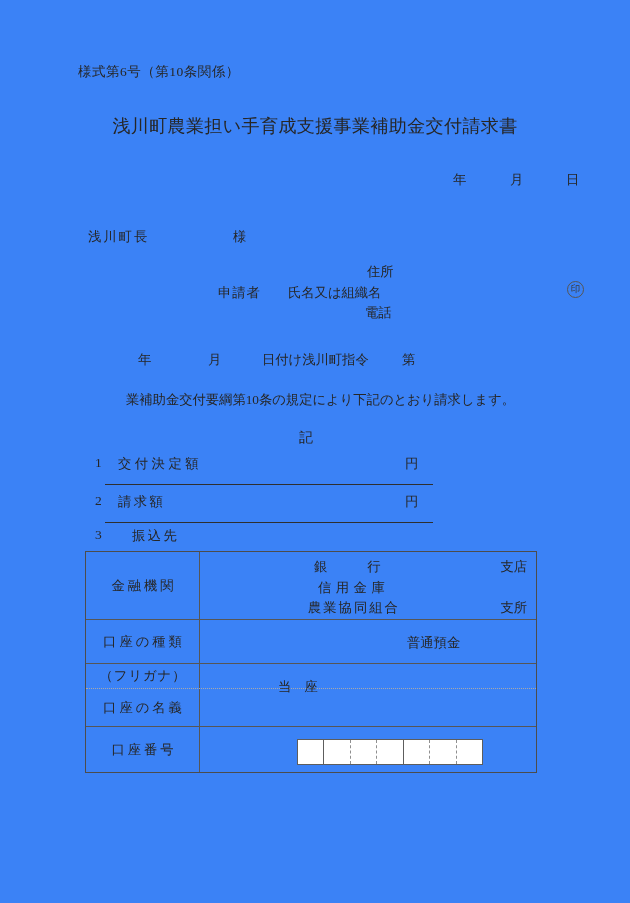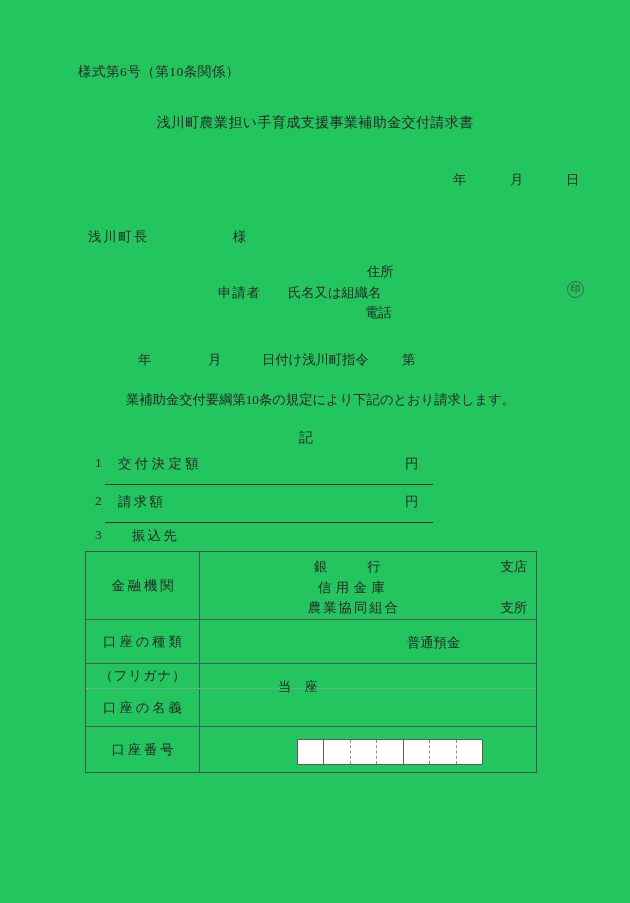--- a/index.html
+++ b/index.html
@@ -1,30 +1,30 @@
 <!DOCTYPE html>
 <html><head>
 <meta charset="utf-8">
 <style>
   * { margin:0; padding:0; box-sizing:border-box; }
   html,body { background:#e8e8e8; }
   .page {
     position:relative;
     width:630px; height:903px;
     margin:0 auto;
-    background:#22c55e;
+    background:#3b82f6;
     color:#262626;
     font-family:"Liberation Serif","DejaVu Serif",serif;
     font-size:13.3px;
     overflow:hidden;
   }
   .abs { position:absolute; white-space:nowrap; }
 
   .form-number { left:78px; top:63px; font-size:13.5px; letter-spacing:0.5px; }
-  .doc-title  { left:0; right:0; top:114px; text-align:center; font-size:14px; letter-spacing:0.4px; }
+  .doc-title  { left:0; right:0; top:114px; text-align:center; font-size:18px; letter-spacing:0.4px; }
 
   .date-year  { left:453px; top:171px; }
   .date-month { left:510px; top:171px; }
   .date-day   { left:566px; top:171px; }
 
   .addressee-name { left:88px;  top:228px; letter-spacing:2px; }
   .addressee-hon  { left:233px; top:228px; }
 
   .addr-label  { left:367px; top:263px; }
   .appl-label  { left:218px; top:284px; letter-spacing:1px; }

